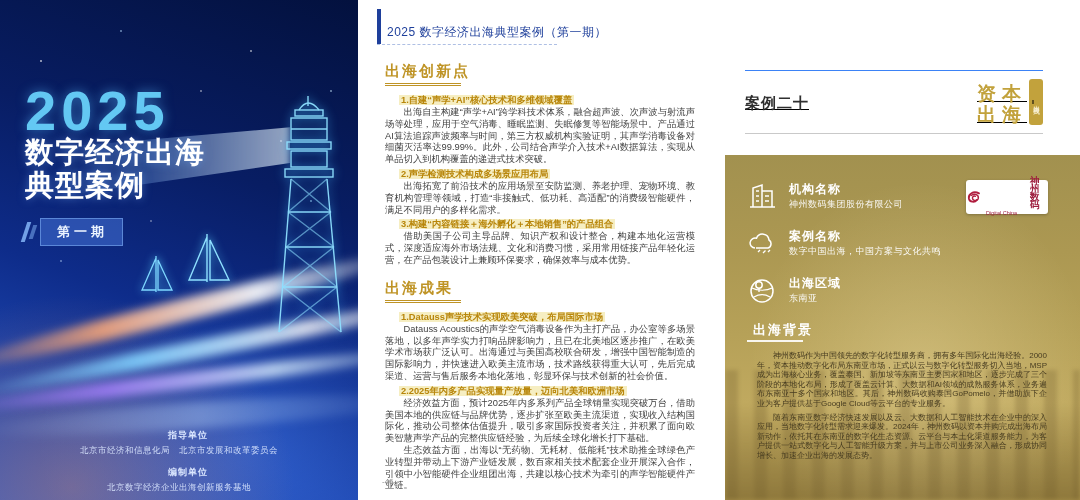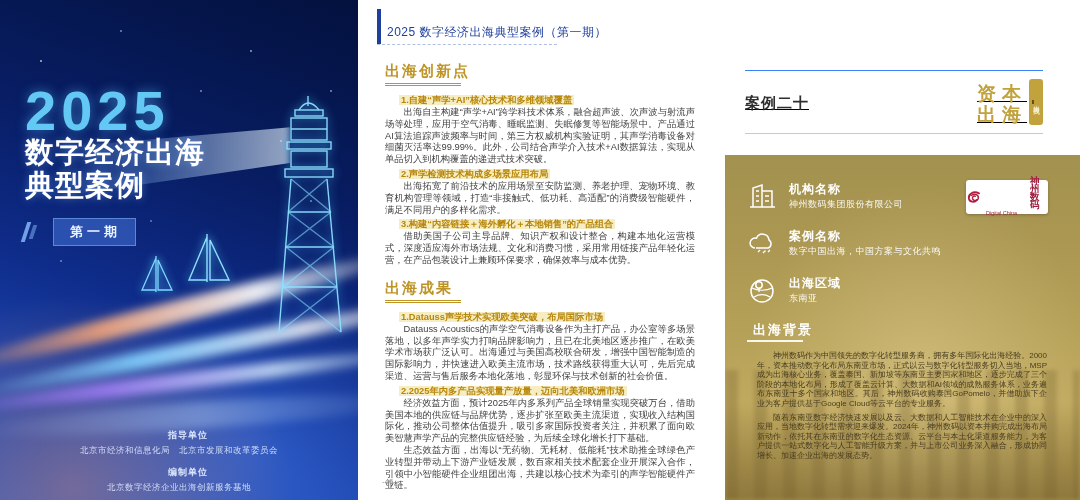--- a/index.html
+++ b/index.html
@@ -43,21 +43,21 @@
   .boat { position:absolute; filter:drop-shadow(0 0 4px rgba(90,210,255,.9)); }
 
   .cover-year { position:absolute; left:25px; top:78px; font-size:56px; font-weight:bold;
     color:#63c8f3; letter-spacing:5px; text-shadow:0 0 12px rgba(90,190,255,.55); }
   .cover-title { position:absolute; left:25px; top:136px; font-size:29px; font-weight:bold;
     color:#ffffff; line-height:33px; letter-spacing:1px; text-shadow:0 0 8px rgba(120,180,255,.5); }
   .issue-wrap { position:absolute; left:24px; top:218px; display:flex; align-items:center; }
   .issue-deco { width:4px; height:20px; background:rgba(140,190,255,.8); transform:skewX(-18deg); margin-right:3px; }
   .issue-deco.d2 { height:14px; opacity:.6; }
   .issue-box { background:rgba(70,115,215,.55); border:1px solid rgba(140,190,255,.5);
-    color:#eaf3ff; font-size:13px; font-weight:bold; letter-spacing:4px; padding:4px 14px 4px 16px; margin-left:15px; }
+    color:#eaf3ff; font-size:13px; font-weight:bold; letter-spacing:4px; padding:4px 14px 4px 16px; margin-left:2px; }
   .cover-footer { position:absolute; left:0; right:0; top:420px; text-align:center; color:#dbe7ff; }
   .cf-label { font-size:9px; font-weight:bold; letter-spacing:1px; margin-top:9px;padding-left:18px; }
   .cf-val { font-size:8.5px; margin-top:3px; opacity:.9; letter-spacing:.5px; }
 
   
   .mid { position:absolute; left:358px; top:0; width:360px; height:500px; background:#fff; }
   .m-bar { position:absolute; left:19px; top:9px; width:4px; height:35px; background:#1e3f9b; }
   .m-header { position:absolute; left:29px; top:24px; font-size:12px; font-weight:normal; color:#1e3f9b; letter-spacing:.5px; }
   .m-header-line { position:absolute; left:19px; top:44px; width:180px; border-top:1px dashed #aebfe4; }
   .m-content { position:absolute; left:27px; top:62px; width:310px; }

